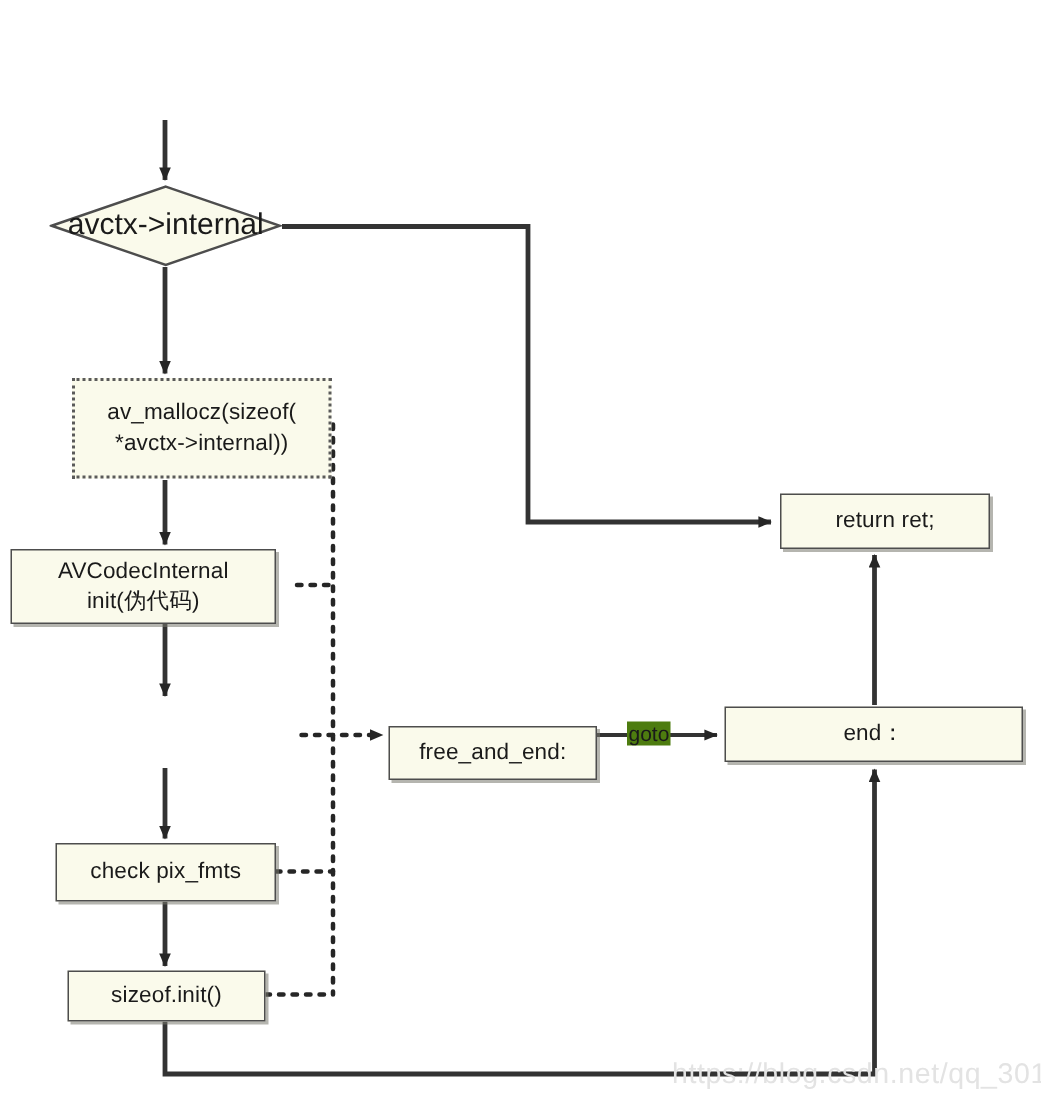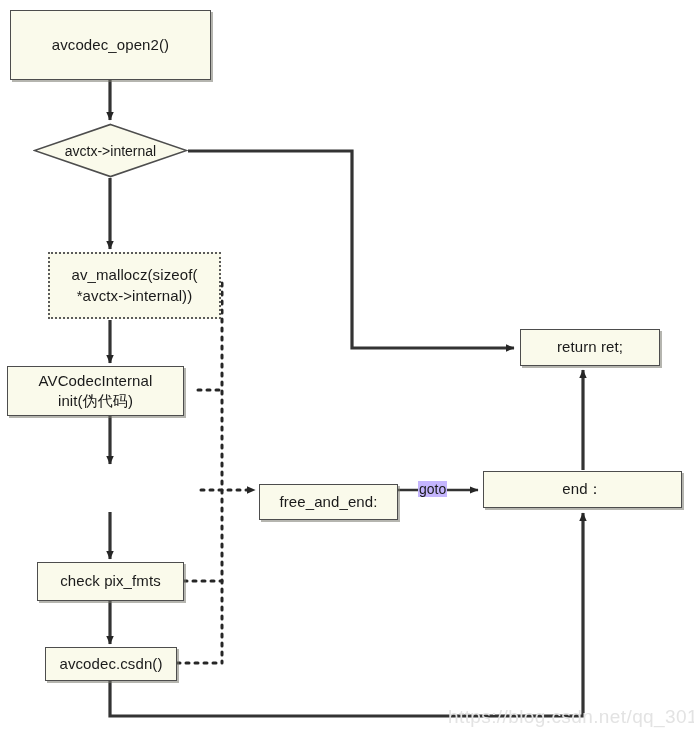--- a/index.html
+++ b/index.html
@@ -52,29 +52,29 @@
   }
   .diamond-label {
     position: absolute;
     left: 0;
     top: 0;
     width: 100%;
     height: 100%;
     display: flex;
     align-items: center;
     justify-content: center;
+    font-size: 20px;
+    color: #1a1a1a;
+    pointer-events: none;
+  }
+  .edge-label {
+    position: absolute;
     font-size: 14px;
     color: #1a1a1a;
-    pointer-events: none;
-  }
-  .edge-label {
-    position: absolute;
-    font-size: 14px;
-    color: #1a1a1a;
-    background: #c4b5fd;
+    background: #4d7c0f;
     padding: 0 1px;
     white-space: nowrap;
   }
   .watermark {
     position: absolute;
     font-size: 19px;
     color: #e3e3e3;
     white-space: nowrap;
     user-select: none;
     letter-spacing: 0.4px;
@@ -153,23 +153,20 @@
 
     <g>
       <path d="M583,470 L583,370" stroke="#333333" stroke-width="3.2" fill="none" marker-end="url(#arrow-solid)"></path>
     </g>
 
     <g>
       <path d="M110,681 L110,716 L583,716 L583,513" stroke="#333333" stroke-width="3.2" fill="none" stroke-linejoin="miter" marker-end="url(#arrow-solid)"></path>
     </g>
   </svg>
 
-  <div class="node shadowed" style="left:10px; top:10px; width:201px; height:70px;">
-    <span>avcodec_open2()</span>
-  </div>
 
   <div class="diamond-wrap" style="left:33px; top:123px; width:155px; height:55px;">
     <svg width="155" height="55" viewBox="0 0 155 55" xmlns="http://www.w3.org/2000/svg">
       <polygon points="77.5,1.4 153.6,27.5 77.5,53.6 1.4,27.5" fill="#fafaeb" stroke="#4d4d4d" stroke-width="1.6"></polygon>
     </svg>
     <div class="diamond-label">avctx-&gt;internal</div>
   </div>
 
   <div class="node dotted" style="left:24px; top:252px; width:173px; height:67px;">
     <span>av_mallocz(sizeof(
@@ -180,21 +177,21 @@
     <span>AVCodecInternal
 init(伪代码)</span>
   </div>
 
 
   <div class="node shadowed" style="left:37px; top:562px; width:147px; height:39px;">
     <span>check pix_fmts</span>
   </div>
 
   <div class="node shadowed" style="left:45px; top:647px; width:132px; height:34px;">
-    <span>avcodec.csdn()</span>
+    <span>sizeof.init()</span>
   </div>
 
   <div class="node shadowed" style="left:259px; top:472px; width:139px; height:36px;margin-top:12px;">
     <span>free_and_end:</span>
   </div>
 
   <div class="node shadowed" style="left:483px; top:471px; width:199px; height:37px;">
     <span>end：</span>
   </div>
 

